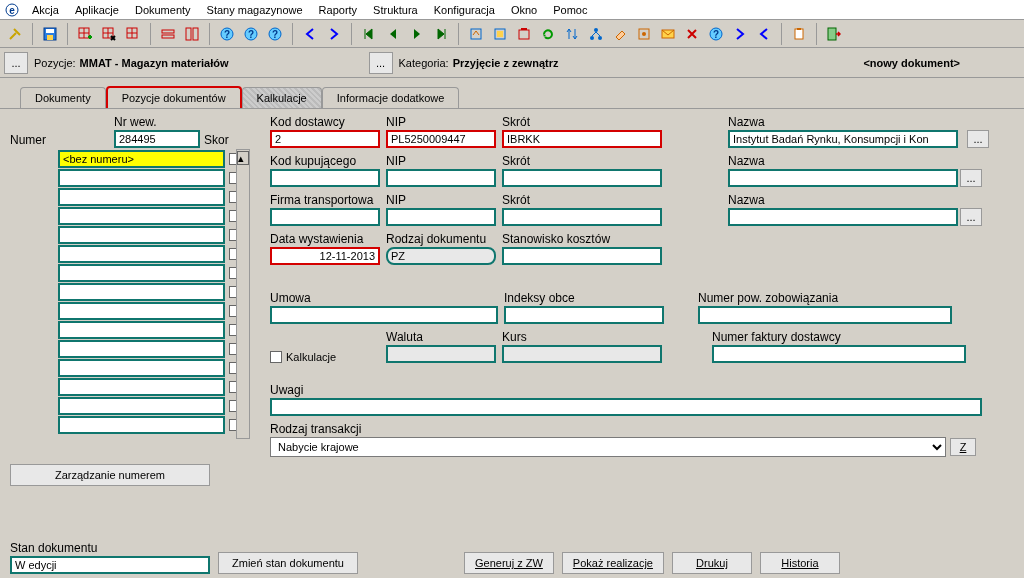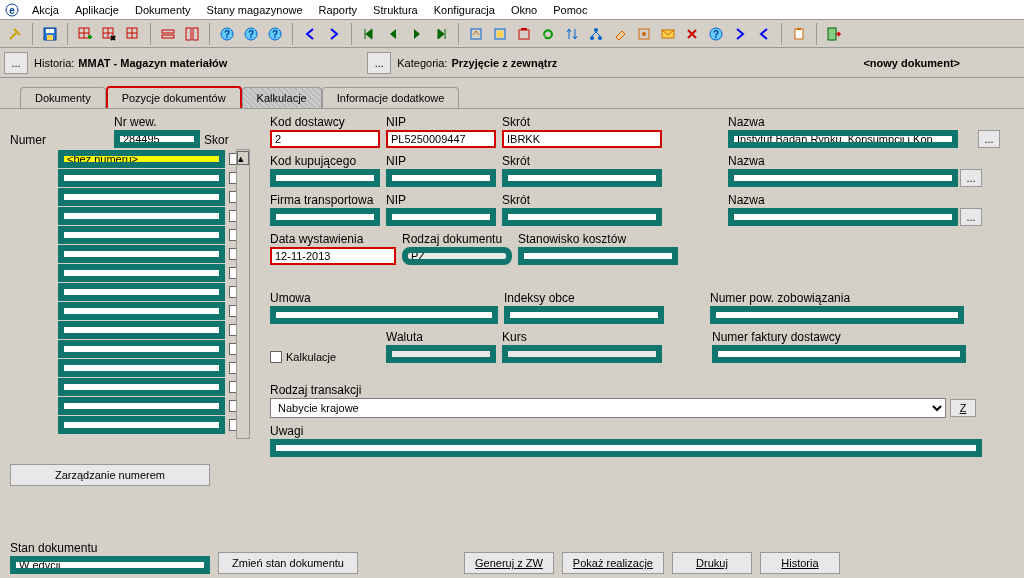--- a/index.html
+++ b/index.html
@@ -96,21 +96,21 @@
 }
 .leftcol {
   float:left;
   width: 230px;
 }
 .rightcol {
   margin-left: 260px;
 }
 .small-label { font-size:12px; margin-bottom:1px; display:block;}
 .inp {
-  border:6px solid #0f766e;
+  border:2px solid #0f766e;
   background:#fff;
   height:18px;
   padding:1px 3px;
   font-size:11px;
   font-family:inherit;
 }
 .inp.gray { background:#e8e8e8; }
 .inp.yellow { background:#ffff00; }
 .list-rows { margin-top:2px; }
 .list-row {
@@ -361,21 +361,21 @@
   <span class="tbtn">
       <svg width="14" height="14">
         <rect x="1" y="1" width="8" height="12" fill="#8c8" stroke="#060"></rect>
         <path d="M9 7 h4 M11 5 l2 2 l-2 2" stroke="#c00" fill="none" stroke-width="1.5"></path>
       </svg>
     </span>
 </div>
 
 <div class="infobar">
   <span class="dots">...</span>
-  <span class="label">Historia:</span>
+  <span class="label">Pozycje:</span>
   <span class="bold">MMAT - Magazyn materiałów</span>
   <span style="width:140px"></span>
   <span class="dots">...</span>
   <span class="label">Kategoria:</span>
   <span class="bold">Przyjęcie z zewnątrz</span>
   <span class="spacer"></span>
   <span class="bold" style="margin-right:60px">&lt;nowy dokument&gt;</span>
 </div>
 
 <div class="tabs">
@@ -483,21 +483,21 @@
       <div class="col">
           <span class="small-label">NIP</span>
         <input class="inp red-outline" style="width: 110px;" value="PL5250009447">
         </div>
       <div class="col">
           <span class="small-label">Skrót</span>
         <input class="inp red-outline" style="width: 160px;" value="IBRKK">
         </div>
       <div class="col" style="margin-left:60px">
           <span class="small-label">Nazwa</span>
-        <div style="display:flex; gap:20px">
+        <div style="display:flex; gap:9px">
           <input class="inp" style="width: 230px;" value="Instytut Badań Rynku, Konsumpcji i Kon">
           <span class="more-btn">...</span>
         </div>
         </div>
     </div>
 
     <div class="row">
       <div class="col">
           <span class="small-label">Kod kupującego</span>
         <input class="inp" style="width: 110px;">
@@ -537,21 +537,21 @@
         <div style="display:flex; gap:2px">
           <input class="inp" style="width: 230px;">
           <span class="more-btn">...</span>
         </div>
         </div>
     </div>
 
     <div class="row">
       <div class="col">
           <span class="small-label">Data wystawienia</span>
-        <input class="inp red-outline" style="width: 126px;" value="12-11-2013">
+        <input class="inp red-outline" style="width: 110px; text-align: right;" value="12-11-2013">
         </div>
       <div class="col">
           <span class="small-label">Rodzaj dokumentu</span>
         <input class="inp gray" style="width: 110px; border-radius: 8px;" value="PZ">
         </div>
       <div class="col">
           <span class="small-label">Stanowisko kosztów</span>
         <input class="inp" style="width: 160px;">
         </div>
     </div>
@@ -560,21 +560,21 @@
 
     <div class="row">
       <div class="col">
           <span class="small-label">Umowa</span>
         <input class="inp" style="width: 228px;">
         </div>
       <div class="col">
           <span class="small-label">Indeksy obce</span>
         <input class="inp" style="width: 160px;">
         </div>
-      <div class="col" style="margin-left:40px">
+      <div class="col" style="margin-left:28px">
           <span class="small-label">Numer pow. zobowiązania</span>
         <input class="inp" style="width: 254px;">
         </div>
     </div>
 
     <div class="row" style="align-items:flex-end">
       <div style="display:flex; align-items:center; gap:4px; margin-top:14px; width:110px">
         <span class="chk"></span>
         <span>Kalkulacje</span>
       </div>
@@ -586,40 +586,40 @@
           <span class="small-label">Kurs</span>
         <input class="inp gray" style="width: 160px;">
         </div>
       <div class="col" style="margin-left:44px">
           <span class="small-label">Numer faktury dostawcy</span>
         <input class="inp" style="width: 254px;">
         </div>
     </div>
 
     <div style="height:14px"></div>
+
+    <div class="row">
+      <div class="col" style="flex:1">
+          <span class="small-label">Uwagi</span>
+        <input class="inp" style="width: 712px;">
+        </div>
+    </div>
 
     <div class="row">
       <div class="col" style="flex:1">
           <span class="small-label">Rodzaj transakcji</span>
         <div style="display:flex; gap:4px; align-items:center">
           <select class="select" style="width:676px">
             <option>Nabycie krajowe</option>
           </select>
           <button class="btn" style="width:26px; padding:2px 0; text-decoration:underline">Z</button>
         </div>
       </div>
     </div>
 
-    <div class="row">
-      <div class="col" style="flex:1">
-          <span class="small-label">Uwagi</span>
-        <input class="inp" style="width: 712px;">
-        </div>
-    </div>
-
   </div>
 
   <div style="clear:both"></div>
 </div>
 
 <div class="footer-area">
   <div style="display:flex; align-items:flex-end; gap:8px;">
     <div class="col">
       <span class="small-label">Stan dokumentu</span>
       <input class="inp" style="width: 200px;" value="W edycji">

